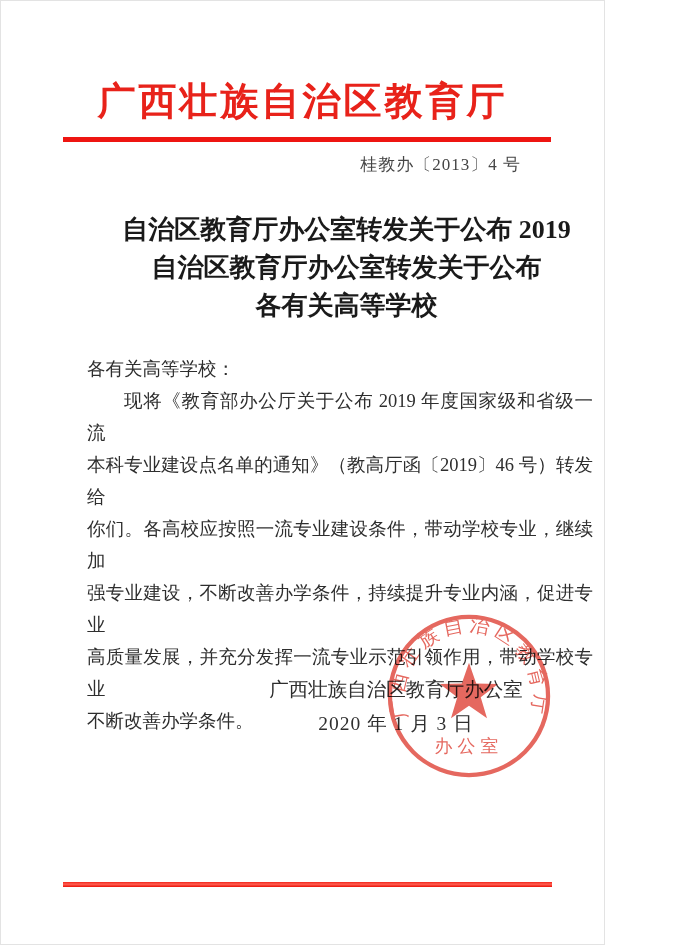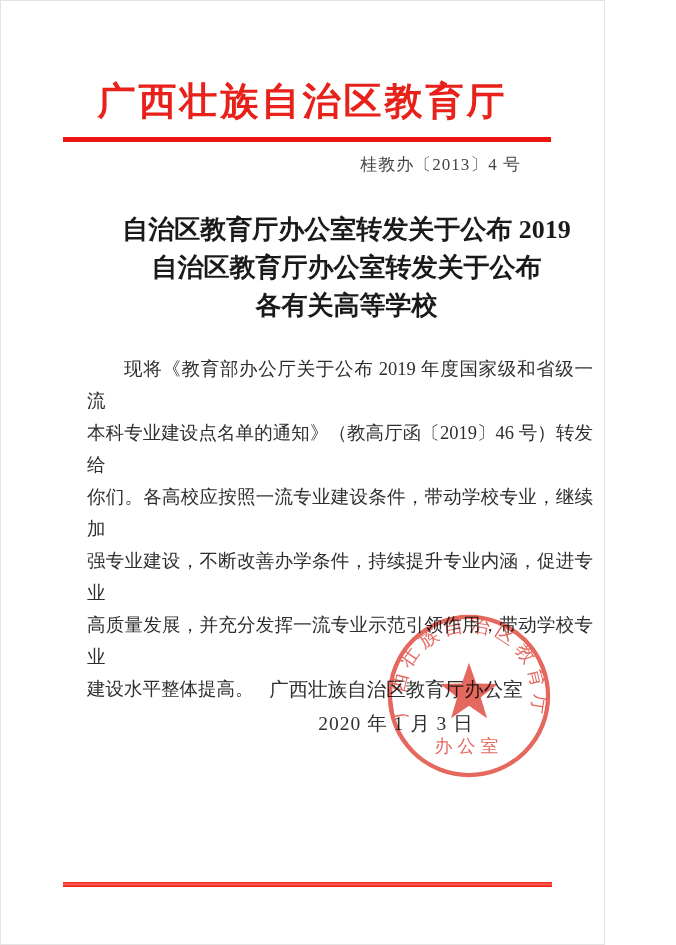--- a/index.html
+++ b/index.html
@@ -125,26 +125,27 @@
 
   <div class="doc-number">桂教办〔2013〕4 号</div>
 
   <div class="doc-title">
     <div>自治区教育厅办公室转发关于公布 2019</div>
     <div>自治区教育厅办公室转发关于公布</div>
     <div>各有关高等学校</div>
   </div>
 
   <div class="body-block">
+    <div class="salutation">各有关高等学校：</div>
     <div class="para-line first">现将《教育部办公厅关于公布 2019 年度国家级和省级一流</div>
     <div class="para-line">本科专业建设点名单的通知》（教高厅函〔2019〕46 号）转发给</div>
     <div class="para-line">你们。各高校应按照一流专业建设条件，带动学校专业，继续加</div>
     <div class="para-line">强专业建设，不断改善办学条件，持续提升专业内涵，促进专业</div>
     <div class="para-line">高质量发展，并充分发挥一流专业示范引领作用，带动学校专业</div>
-    <div class="para-line last">建设水平整体提高。</div>
+    <div class="para-line last">不断改善办学条件。</div>
   </div>
 
   <div class="sign-block">
     <div class="signature">广西壮族自治区教育厅办公室</div>
     <div class="sign-date">2020 年 1 月 3 日</div>
   </div>
 
   <svg class="seal" viewBox="0 0 200 200" aria-hidden="true">
     <circle cx="100" cy="100" r="93" fill="none" stroke="#df463b" stroke-width="5"></circle>
     <defs>

